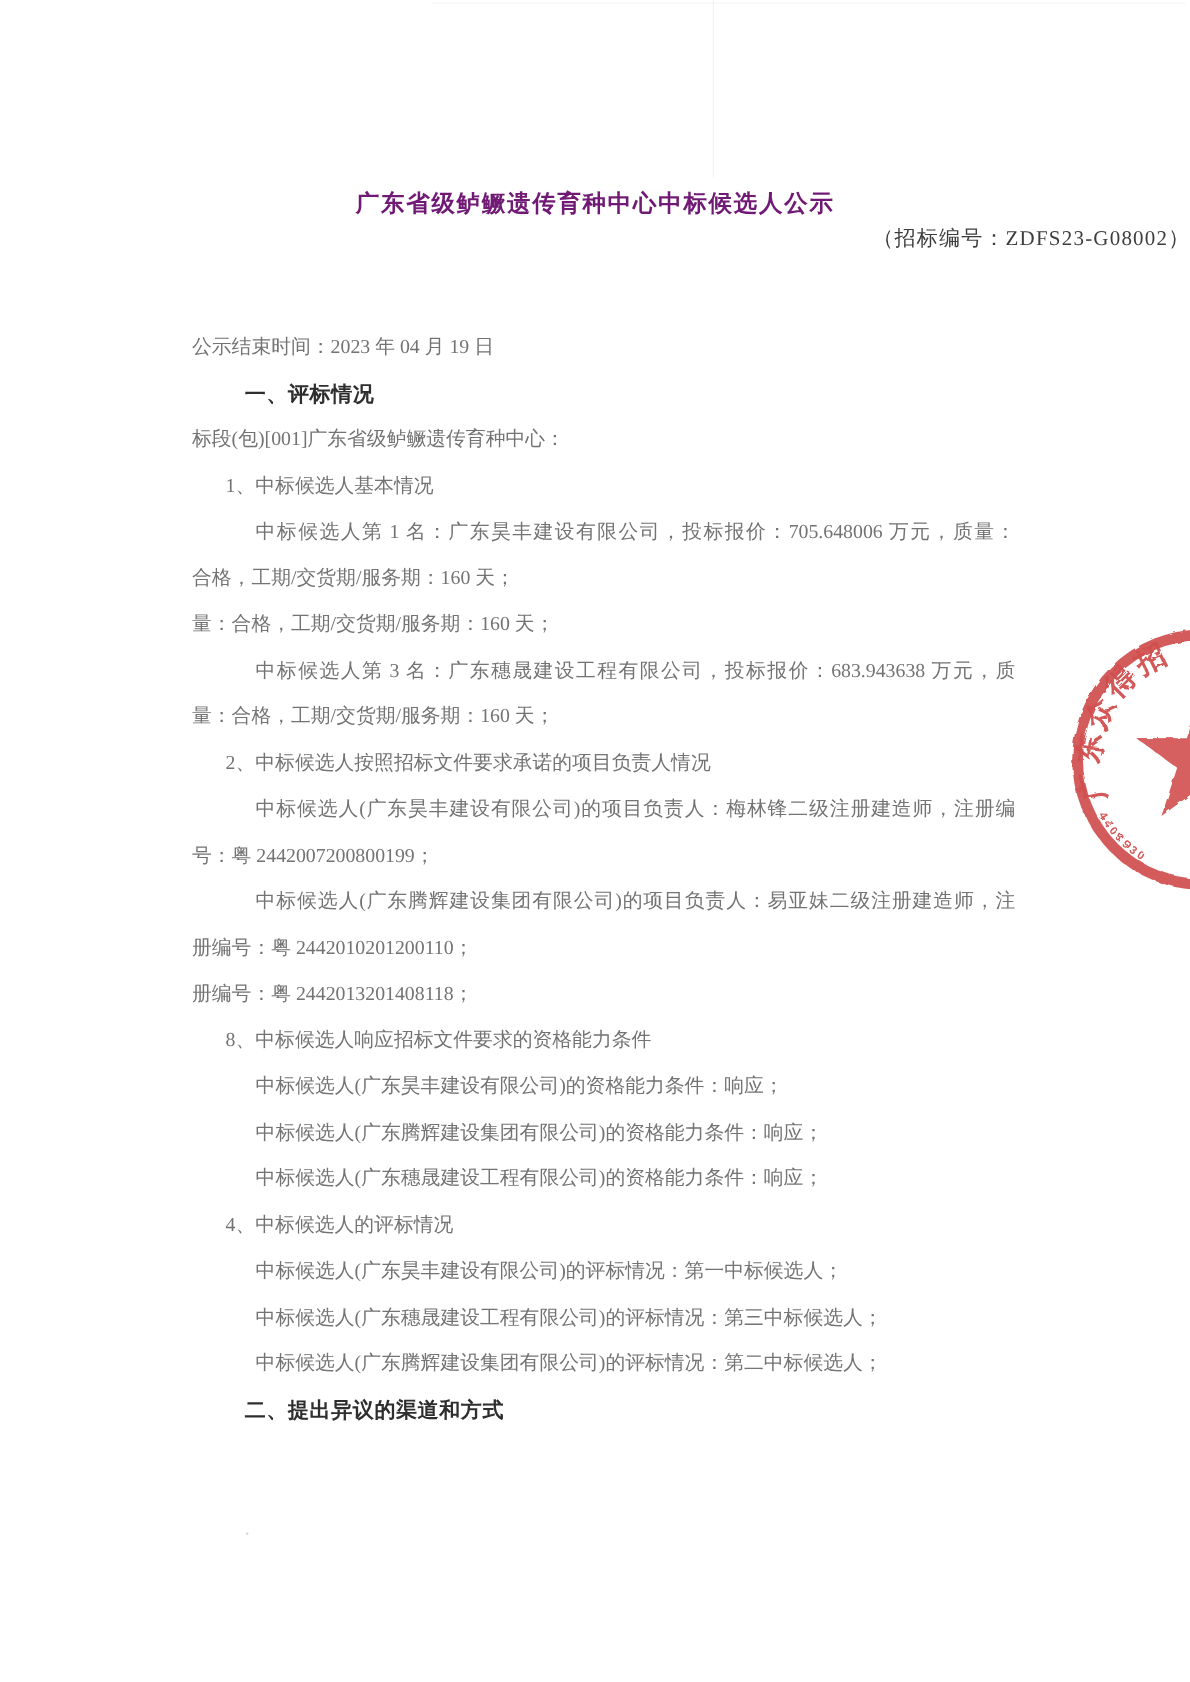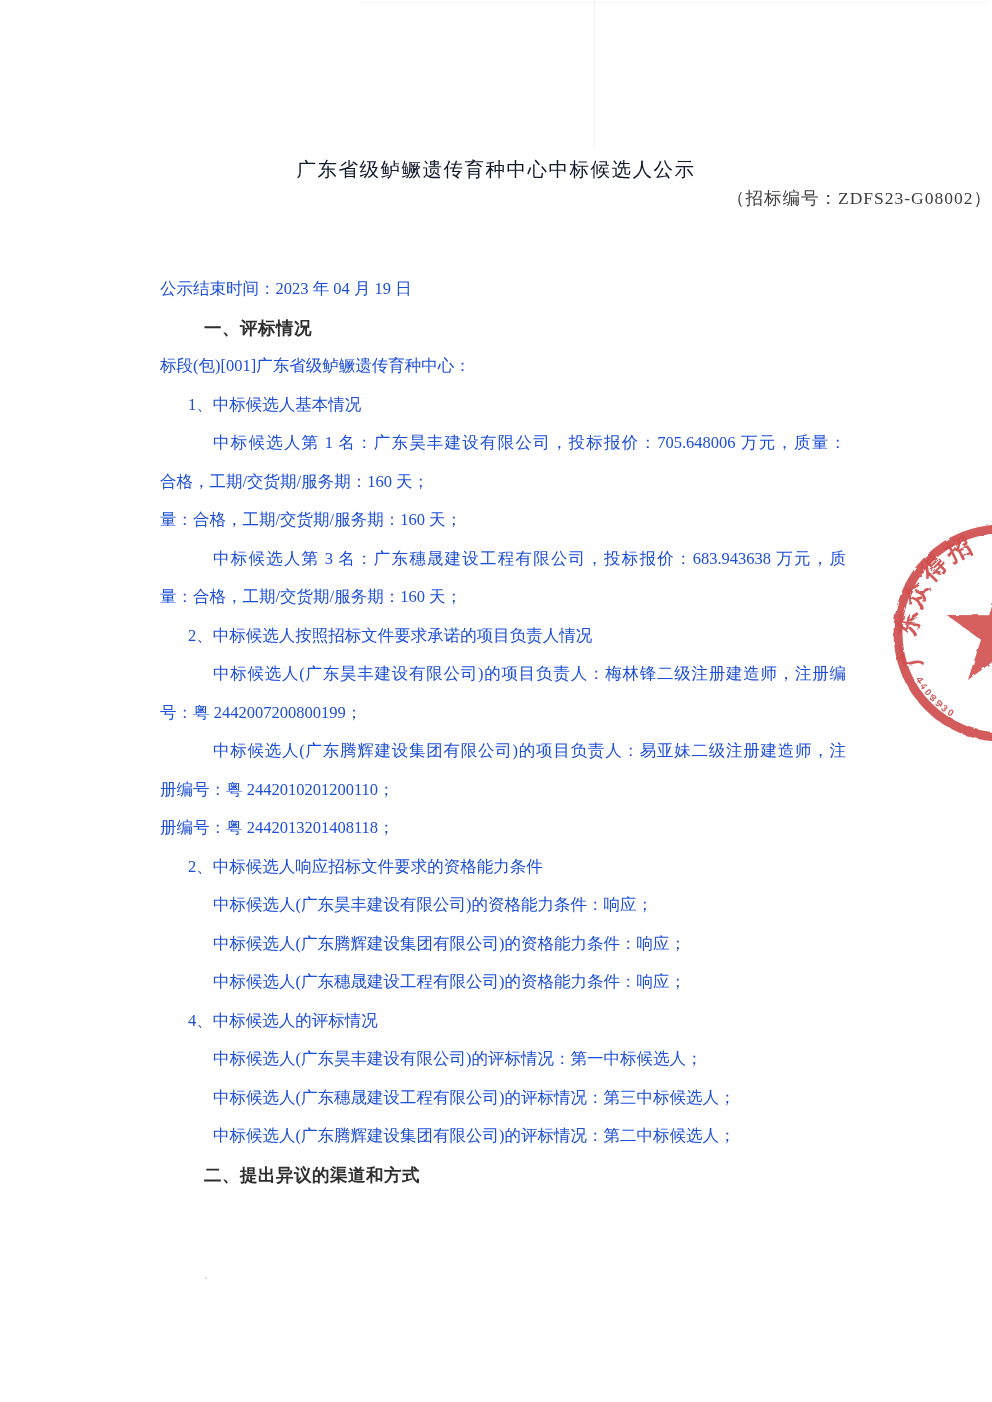--- a/index.html
+++ b/index.html
@@ -8,33 +8,33 @@
     width:992px;height:1402px;
     margin:0 auto;
     background:#ffffff;
     overflow:hidden;
     font-family:"Liberation Serif","DejaVu Serif",serif;
     color:#3a3a3a;
   }
   .doc-title{
     position:absolute;top:143px;left:0;width:100%;
     text-align:center;font-size:19.5px;letter-spacing:1.5px;
-    font-weight:400;color:#0f172a;
+    font-weight:700;color:#701a75;
   }
   .doc-subtitle{
     position:absolute;top:186px;left:0;width:100%;
     text-align:right;font-size:17.5px;letter-spacing:1px;
     color:#3d3d3d;
   }
   .doc-body{
     position:absolute;top:270px;left:160px;width:686px;
   }
   .doc-body p.line{
     margin:0;height:38.5px;line-height:38.5px;
-    font-size:16.5px;white-space:nowrap;color:#1d4ed8;
+    font-size:16.5px;white-space:nowrap;color:#737373;
   }
   .doc-body p.line.para{padding-left:53px;}
   .doc-body p.line.num{padding-left:28px;}
   .doc-body p.line.heading{
     font-family:Liberation Sans, sans-serif;
     font-weight:bold;font-size:17.5px;color:#2e2e2e;letter-spacing:0.5px;margin-left:44px;
   }
   .doc-body p.line.fill{
     white-space:normal;
     text-align:justify;
@@ -78,21 +78,21 @@
       <p class="line plain">合格，工期/交货期/服务期：160 天；</p>
       <p class="line plain">量：合格，工期/交货期/服务期：160 天；</p>
       <p class="line para fill">中标候选人第 3 名：广东穗晟建设工程有限公司，投标报价：683.943638 万元，质</p>
       <p class="line plain">量：合格，工期/交货期/服务期：160 天；</p>
       <p class="line num">2、中标候选人按照招标文件要求承诺的项目负责人情况</p>
       <p class="line para fill">中标候选人(广东昊丰建设有限公司)的项目负责人：梅林锋二级注册建造师，注册编</p>
       <p class="line plain">号：粤 2442007200800199；</p>
       <p class="line para fill">中标候选人(广东腾辉建设集团有限公司)的项目负责人：易亚妹二级注册建造师，注</p>
       <p class="line plain">册编号：粤 2442010201200110；</p>
       <p class="line plain">册编号：粤 2442013201408118；</p>
-      <p class="line num">2、中标候选人响应招标文件要求的资格能力条件</p>
+      <p class="line num">8、中标候选人响应招标文件要求的资格能力条件</p>
       <p class="line para">中标候选人(广东昊丰建设有限公司)的资格能力条件：响应；</p>
       <p class="line para">中标候选人(广东腾辉建设集团有限公司)的资格能力条件：响应；</p>
       <p class="line para">中标候选人(广东穗晟建设工程有限公司)的资格能力条件：响应；</p>
       <p class="line num">4、中标候选人的评标情况</p>
       <p class="line para">中标候选人(广东昊丰建设有限公司)的评标情况：第一中标候选人；</p>
       <p class="line para">中标候选人(广东穗晟建设工程有限公司)的评标情况：第三中标候选人；</p>
       <p class="line para">中标候选人(广东腾辉建设集团有限公司)的评标情况：第二中标候选人；</p>
       <p class="line heading">二、提出异议的渠道和方式</p>
     </div>
 

